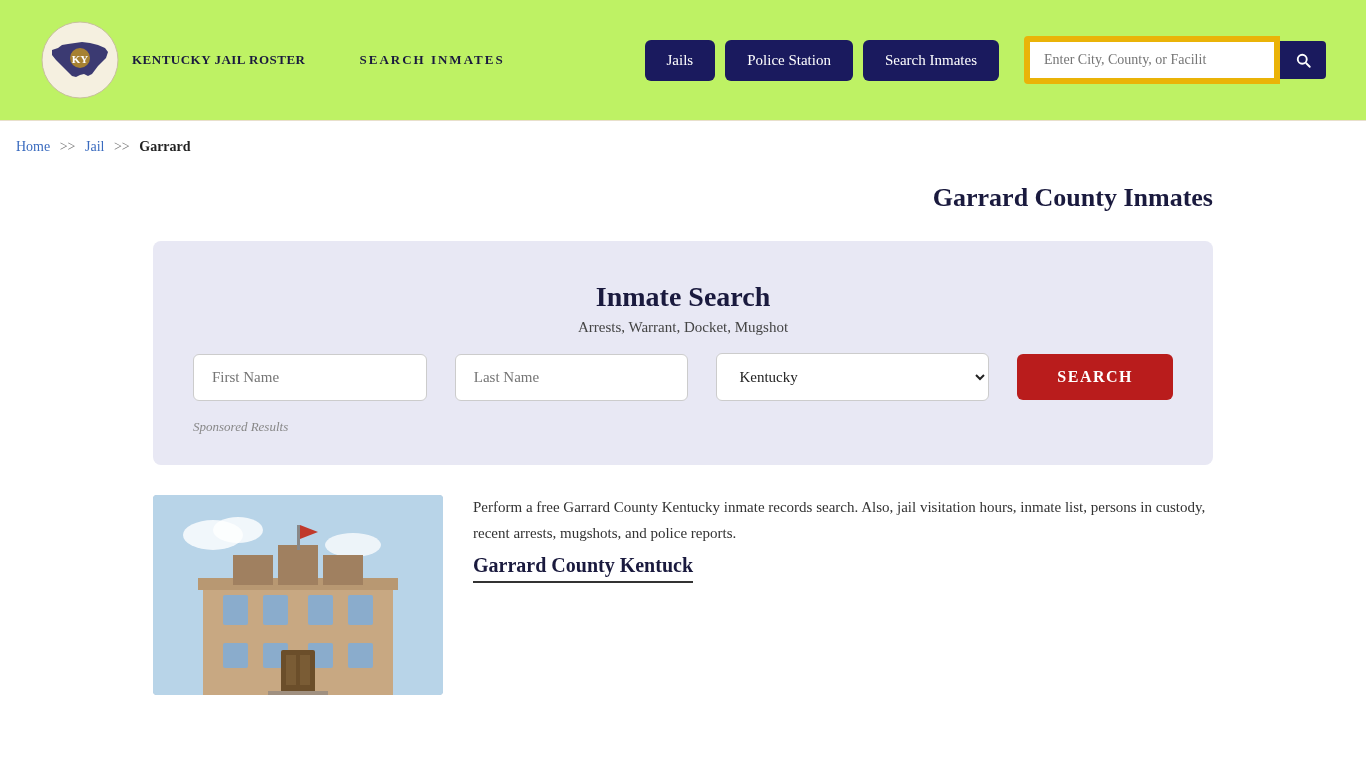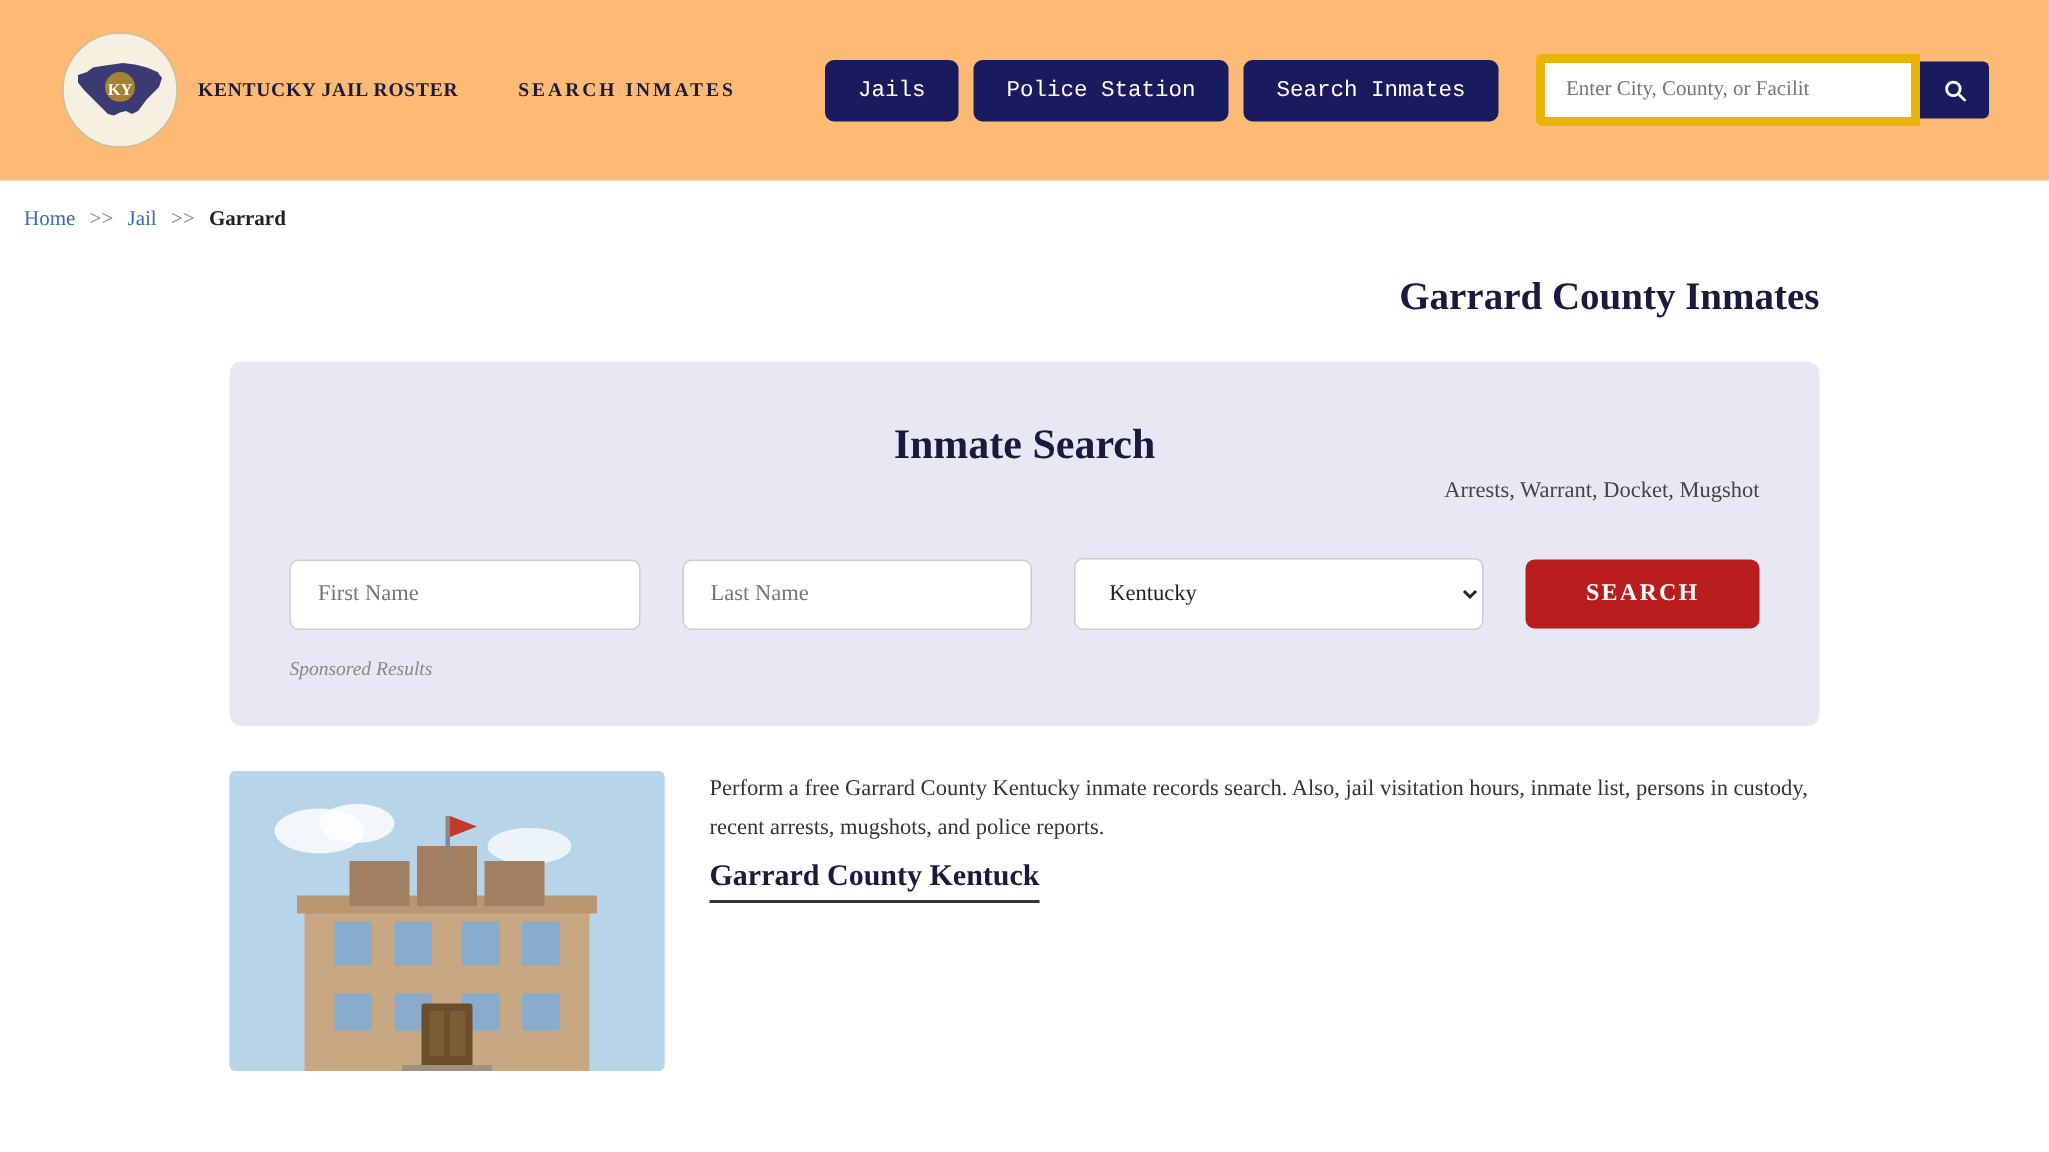--- a/index.html
+++ b/index.html
@@ -1,24 +1,24 @@
 <!DOCTYPE html>
 <html><head>
   <meta charset="utf-8">
   <style>
     * { margin: 0; padding: 0; box-sizing: border-box; }
     body { font-family: Georgia, 'Times New Roman', serif; background: #fff; color: #222; }
 
     
     .header {
-      background: #fdba74;
+      background: #bef264;
       padding: 20px 40px;
       display: flex;
       align-items: center;
-      gap: 30px;
+      gap: 44px;
       border-bottom: 1px solid #e8e0cc;
       min-height: 110px;
     }
     .logo-area {
       display: flex;
       align-items: center;
       gap: 12px;
       text-decoration: none;
     }
     .logo-icon {
@@ -48,21 +48,21 @@
       margin-left: auto;
     }
     .nav-btn {
       background: #1a1a5e;
       color: #fff;
       border: none;
       border-radius: 6px;
       padding: 12px 22px;
       font-size: 15px;
       cursor: pointer;
-      font-family: Liberation Mono, monospace;
+      font-family: Liberation Serif, serif;
       white-space: nowrap;
     }
     .search-bar {
       display: flex;
       align-items: center;
       margin-left: 15px;
     }
     .search-input {
       border: 6px solid #eab308;
       border-radius: 4px 0 0 4px;
@@ -119,24 +119,24 @@
     }
     .search-box-title {
       text-align: center;
       font-size: 28px;
       font-weight: bold;
       color: #1a1a3e;
       margin-bottom: 6px;
       font-family: Georgia, serif;
     }
     .search-box-subtitle {
-      text-align: right;
+      text-align: center;
       font-size: 15px;
       color: #444;
-      margin-bottom: 36px;
+      margin-bottom: 17px;
     }
     .search-form {
       display: flex;
       gap: 28px;
       align-items: center;
       flex-wrap: wrap;
     }
     .form-input {
       flex: 1;
       min-width: 180px;

